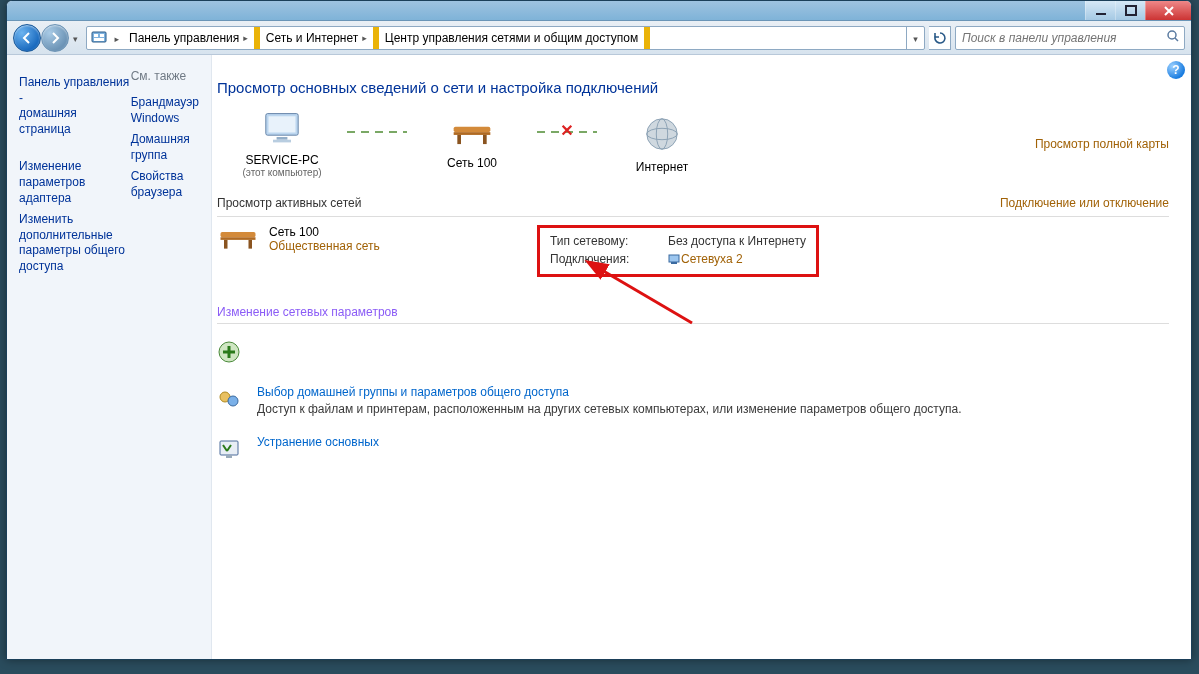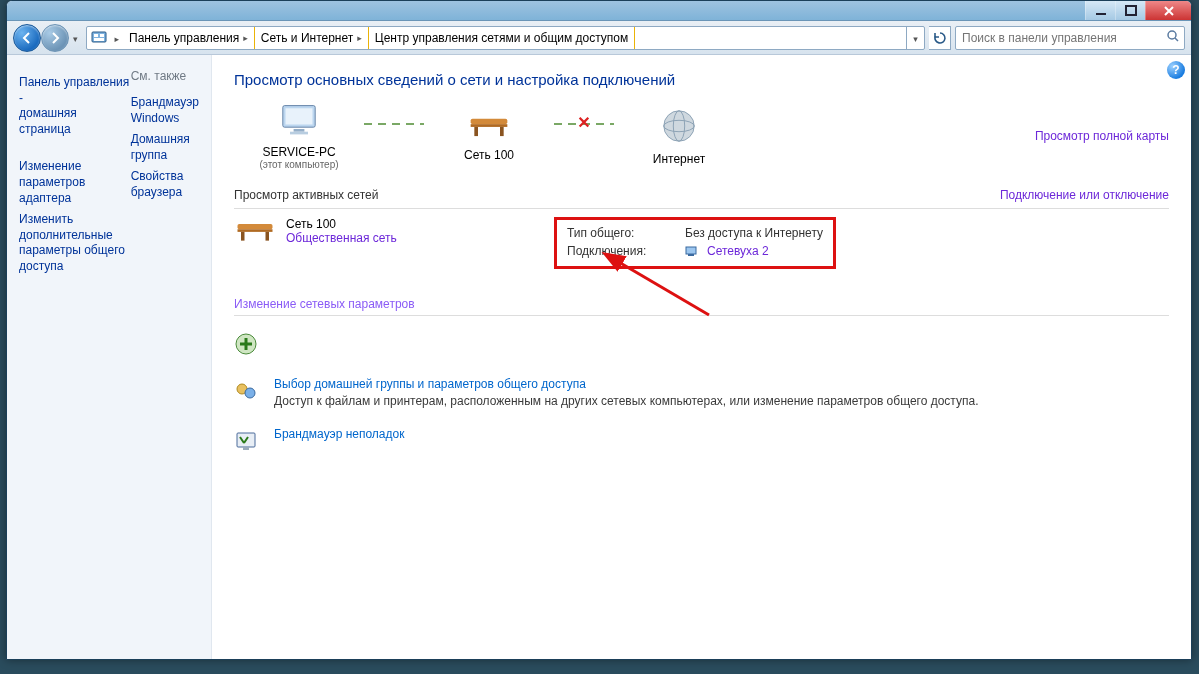--- a/index.html
+++ b/index.html
@@ -41,64 +41,64 @@
     border: 1px solid #1b5a9a; display: flex; align-items: center; justify-content: center;
     box-shadow: inset 0 1px 2px rgba(255,255,255,.6);
   }
   .navround.fwd { background: radial-gradient(circle at 30% 30%, #a9cbe6, #6d94b6 70%); border-color:#6d94b6; }
   .navround svg { width: 14px; height: 14px; fill: #fff; }
   .breadcrumb {
     flex: 1; height: 24px; background: #fff; border: 1px solid #8ea9c3; border-radius: 2px;
     display: flex; align-items: center; overflow: hidden;
   }
   .crumb-icon { width: 24px; display:flex; align-items:center; justify-content:center; }
-  .crumb { padding: 0 6px; height: 100%; display:flex; align-items:center; border-right:1px solid #eab308; cursor:default;}
+  .crumb { padding: 0 6px; height: 100%; display:flex; align-items:center; border-right:6px solid #eab308; cursor:default;}
   .crumb .arrow { margin-left:4px; font-size:9px; color:#555;}
   .bc-dd { width:18px; border-left:1px solid #8ea9c3; height:100%; display:flex;align-items:center;justify-content:center;}
   .refresh { width:22px; height:24px; border:1px solid #8ea9c3; border-left:none; background:#fff; display:flex;align-items:center;justify-content:center;}
   .searchbox {
     width: 230px; height: 24px; border: 1px solid #8ea9c3; border-radius: 2px; background: #fff;
     display: flex; align-items: center; padding: 0 4px; color:#888;
   }
-  .searchbox input { border:none; outline:none; flex:1; font: inherit; color:#7f1d1d; }
+  .searchbox input { border:none; outline:none; flex:1; font: inherit; color:#7f1d1d; font-style: italic; }
   .searchbox .mag { width:14px; }
   
   .body { flex: 1; display: flex; background: #fff; position: relative; }
   .sidebar {
     width: 205px; background: #f1f5fa; border-right: 1px solid #e0e7ef;
     display: flex; justify-content: flex-end;
     padding: 14px 12px;
   }
   .sidebar .top a, .sidebar .bottom a { display:block; color:#003399; text-decoration:none; margin:6px 0; line-height:1.3; cursor:pointer;}
   .sidebar .title { color:#1a3b6e; font-weight: normal; margin-bottom:2px; }
   .sidebar .seealso { color:#707a85; margin-bottom:12px; }
 
-  .main { flex:1; padding: 12px 22px 12px 22px; position: relative; overflow:auto;}
+  .main { flex:1; padding: 12px 22px 12px 5px; position: relative; overflow:auto;margin-top:8px;}
   h1 { font-size: 15px; color:#003399; font-weight: normal; margin:4px 0 14px; }
   .maprow { display:flex; align-items:center; gap:0; }
   .mapitem { width:130px; text-align:center; }
   .mapitem .lbl { margin-top:4px; }
   .mapitem .sub { color:#666; font-size:10px;}
   .mapline { flex:0 0 60px; height:2px; background: repeating-linear-gradient(to right,#7aa865 0 8px,transparent 8px 14px); margin-top:-24px;}
   .mapline.broken { position:relative; }
   .mapline.broken::after { content:"✕"; color:#d22; font-weight:bold; position:absolute; left:50%; top:-10px; transform:translateX(-50%); font-size:16px; }
   .maplink { margin-left:auto; padding-left:30px;}
-  a.link { color:#6d28d9; text-decoration:none; cursor:pointer;}
+  a.link { color:#a16207; text-decoration:none; cursor:pointer;}
 
   .section-head { display:flex; justify-content:space-between; align-items:center; margin:18px 0 6px; }
   .section-head .txt { color:#333; }
   .hr { border-top:1px solid #ddd; margin:4px 0 8px;}
 
   .active-net { display:flex; gap:40px; align-items:flex-start; }
   .net-left { display:flex; gap:10px; align-items:flex-start; width:280px;}
   .net-left .name { font-weight: normal; }
   .net-right { display:grid; grid-template-columns: 100px auto; row-gap:4px; column-gap:18px; border:3px solid #d11; padding:6px 10px;}
   .net-right .label { color:#333;}
   .net-right .value { color:#333;}
-  .nic-link { display:inline-flex; align-items:center; gap:10px;}
+  .nic-link { display:inline-flex; align-items:center; gap:1px;}
 
   .task { display:flex; gap:14px; margin:14px 0 18px; align-items:flex-start;}
   .task .ticon { width:26px; flex:none; margin-top:2px;}
   .task .ttitle { color:#0066cc; }
   .task .tdesc { color:#3a3a3a; margin-top:2px; line-height:1.35;}
 
   .subhead { color:#8b5cf6; margin-top:12px;}
 
   
   .ico-monitor { width:44px; height:36px; }
@@ -277,21 +277,21 @@
             <rect x="8" y="17" width="4" height="10" fill="#8a5420"></rect>
             <rect x="36" y="17" width="4" height="10" fill="#8a5420"></rect>
           </svg>
           <div>
             <div class="name">Сеть  100</div>
             <a class="link">Общественная сеть</a>
           </div>
         </div>
         <div style="position:relative;">
           <div class="net-right">
-            <div class="label">Тип общего:</div>
+            <div class="label">Тип сетевому:</div>
             <div class="value">Без доступа к Интернету</div>
             <div class="label">Подключения:</div>
             <div class="value">
               <span class="nic-link">
                 <svg width="12" height="12" viewBox="0 0 12 12">
                     <rect x="1" y="2" width="10" height="7" fill="#9cc6ef" stroke="#3a6aa0"></rect>
                     <rect x="3" y="9" width="6" height="2" fill="#3a6aa0"></rect>
                   </svg>
                 <a class="link">Сетевуха 2</a>
               </span>
@@ -339,19 +339,19 @@
 
       <div class="task">
         <div class="ticon">
           <svg viewBox="0 0 24 24">
               <rect x="3" y="4" width="18" height="14" rx="1" fill="#e8eef5" stroke="#4a6a9a"></rect>
               <path d="M6 8 l4 6 M14 8 l-4 6" stroke="#2a7a1a" stroke-width="2"></path>
               <rect x="9" y="18" width="6" height="3" fill="#9ab"></rect>
             </svg>
         </div>
         <div>
-          <a class="link ttitle">Брандмауэр неполадок</a>
+          <a class="link ttitle">Устранение основных</a>
         </div>
       </div>
 
     </div>
   </div>
 </div>
 
 </body></html>

